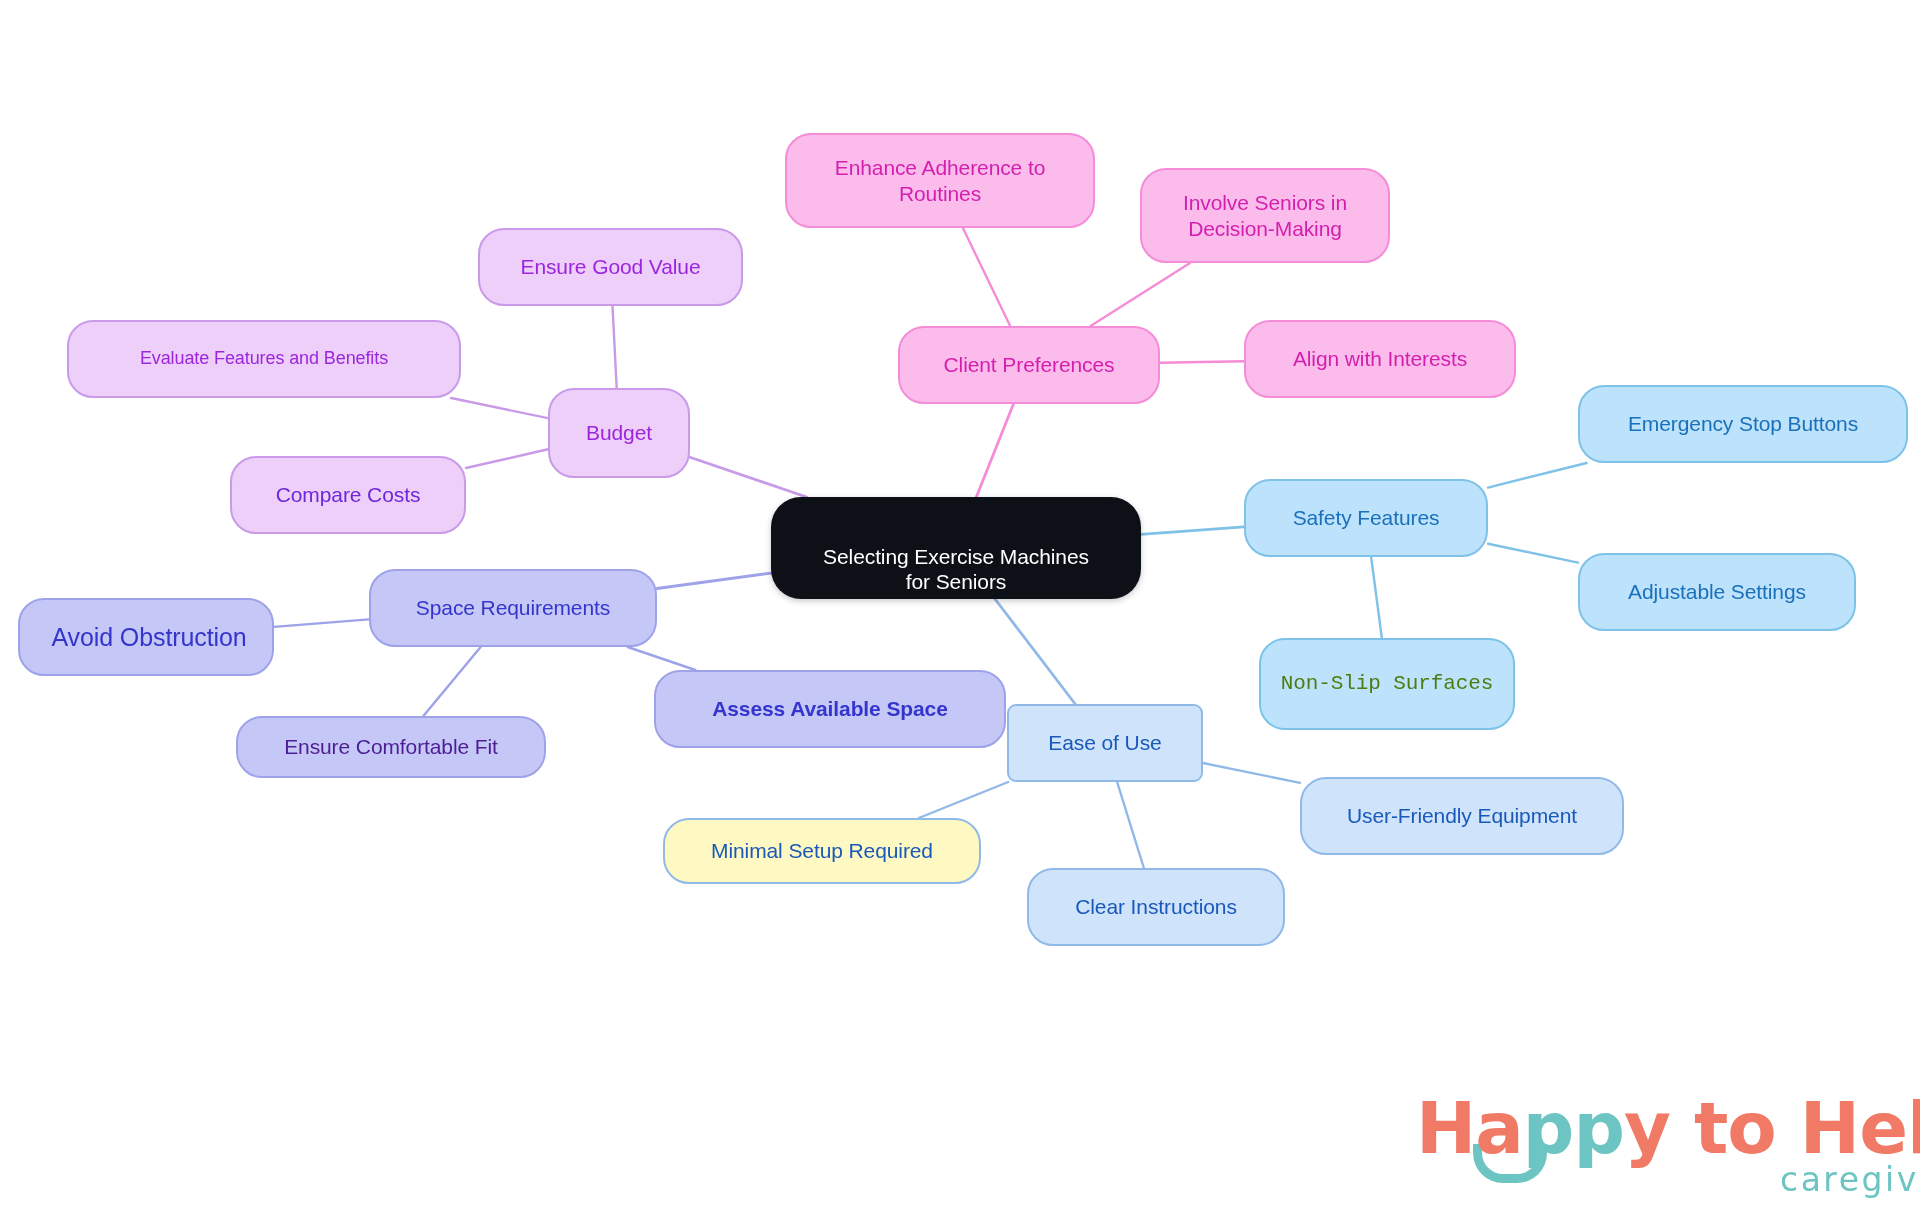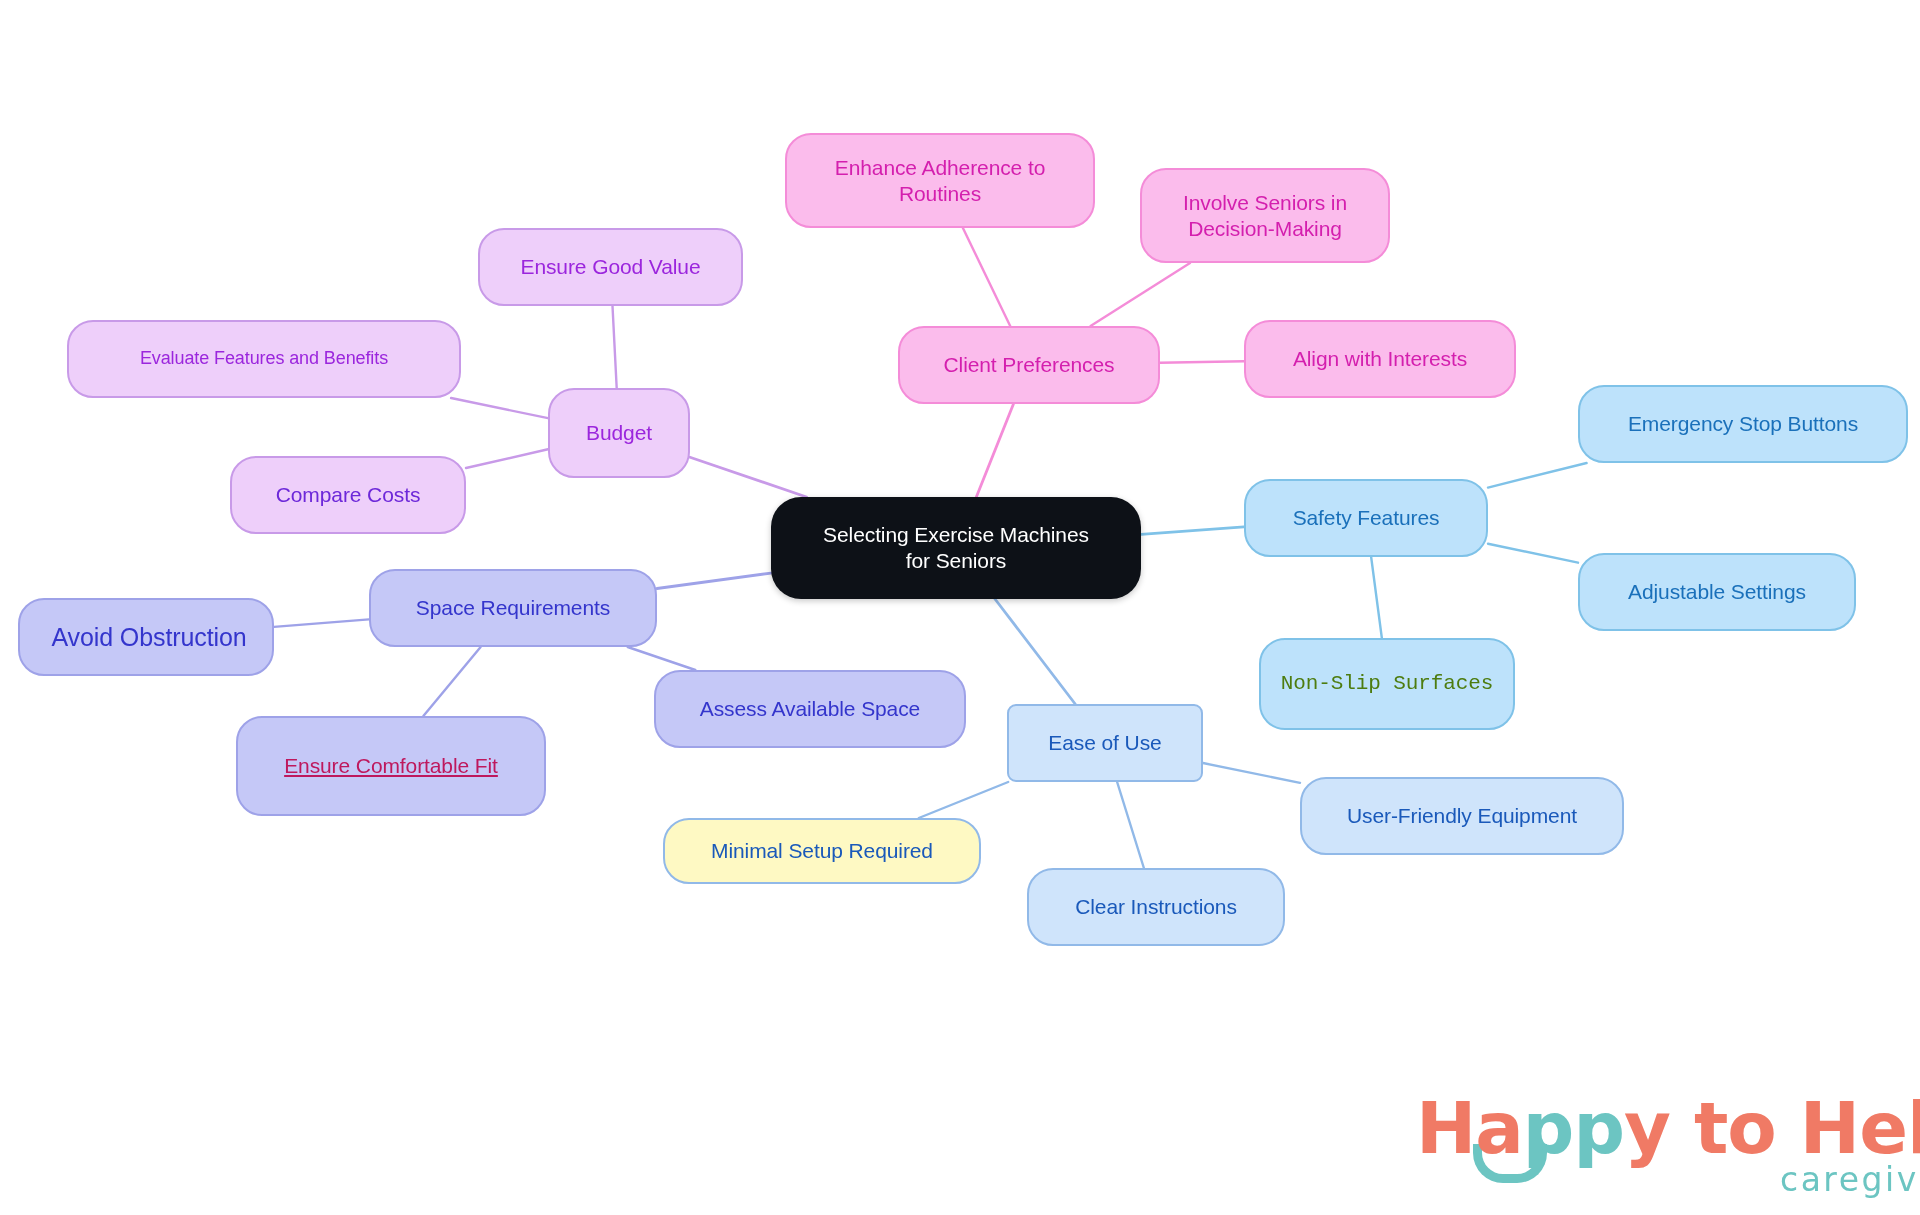--- a/index.html
+++ b/index.html
@@ -36,20 +36,21 @@
     line-height: 1.22;
     letter-spacing: -0.1px;
     padding: 4px 10px;
     z-index: 5;
   }
   .node.root {
     border-radius: 30px;
     border-width: 0;
     z-index: 6;
     box-shadow: 0 2px 6px rgba(0,0,0,0.22);
+    align-items: flex-end;
   }
   .node-label {
     white-space: pre-line;
     display: block;
     width: 100%;
   }
   
   #logo {
     position: absolute;
     z-index: 8;
@@ -166,24 +167,24 @@
       </div>
       <div class="node" style="left: 1027px; top: 868px; width: 258px; height: 78px; background: rgb(207, 228, 251); border-color: rgb(145, 185, 232); color: rgb(26, 89, 186); font-size: 21px;">
         <span class="node-label">Clear Instructions</span>
       </div>
       <div class="node" style="left: 369px; top: 569px; width: 288px; height: 78px; background: rgb(197, 200, 247); border-color: rgb(158, 162, 232); color: rgb(52, 53, 204); font-size: 21px;">
         <span class="node-label">Space Requirements</span>
       </div>
       <div class="node" style="left: 18px; top: 598px; width: 256px; height: 78px; background: rgb(197, 200, 247); border-color: rgb(158, 162, 232); color: rgb(52, 53, 204); font-size: 25px; padding-left: 16px;">
         <span class="node-label">Avoid Obstruction</span>
       </div>
-      <div class="node" style="left: 654px; top: 670px; width: 312px; height: 78px; background: rgb(197, 200, 247); border-color: rgb(158, 162, 232); color: rgb(52, 53, 204); font-size: 21px;">
+      <div class="node" style="left: 654px; top: 670px; width: 352px; height: 78px; background: rgb(197, 200, 247); border-color: rgb(158, 162, 232); color: rgb(52, 53, 204); font-size: 21px; font-weight: bold;">
         <span class="node-label">Assess Available Space</span>
       </div>
-      <div class="node" style="left: 236px; top: 716px; width: 310px; height: 100px; background: rgb(197, 200, 247); border-color: rgb(158, 162, 232); color: #be185d; font-size: 21px; text-decoration: underline;">
+      <div class="node" style="left: 236px; top: 716px; width: 310px; height: 62px; background: rgb(197, 200, 247); border-color: rgb(158, 162, 232); color: #4c1d95; font-size: 21px;">
         <span class="node-label">Ensure Comfortable Fit</span>
       </div>
     </div>
 
   <div id="logo" style="left: 1416px; top: 1092px;">
     <div id="logo-main" style="color: rgb(240, 122, 101);">
       <span id="logo-smile"></span>
       <span id="logo-text"><span style="color: rgb(240, 122, 101); position: relative; z-index: 2;">Ha</span><span style="color: rgb(108, 197, 194); position: relative; z-index: 2;">pp</span><span style="color: rgb(240, 122, 101); position: relative; z-index: 2;">y to Help</span></span>
     </div>
     <div id="logo-sub" style="color: rgb(108, 197, 194);">caregiving</div>

